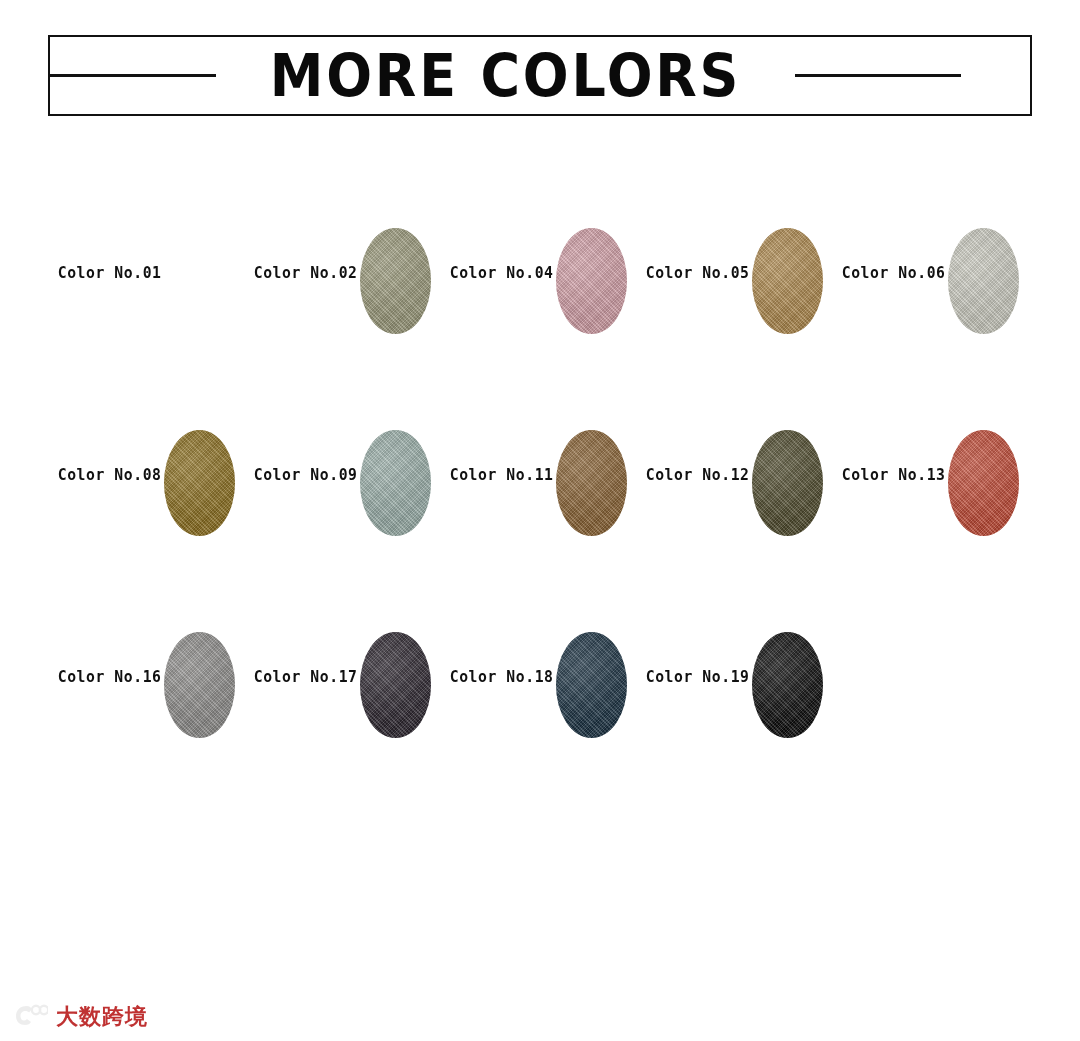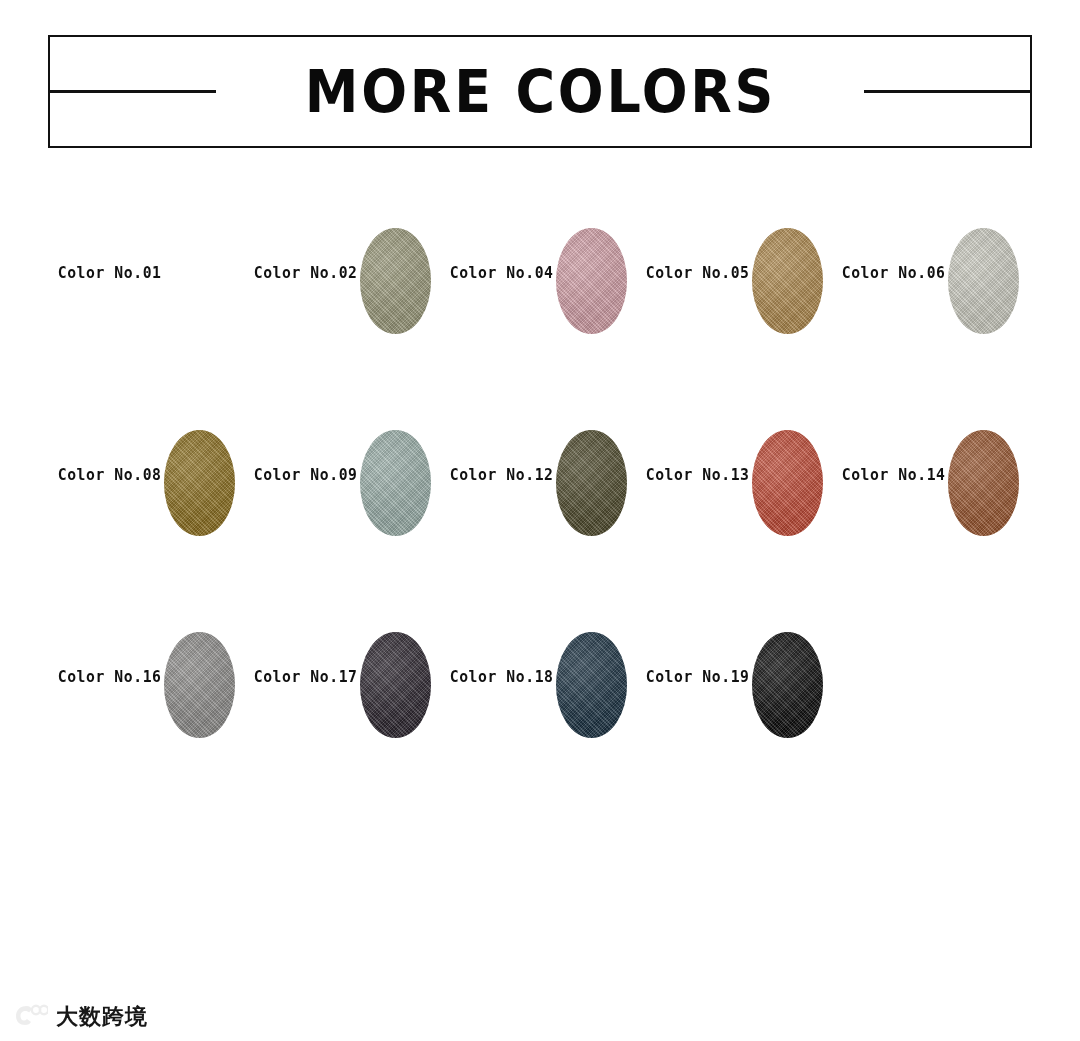--- a/index.html
+++ b/index.html
@@ -14,26 +14,26 @@
     font-family: "Liberation Sans", sans-serif;
     overflow: hidden;
   }
 
   
   .header-box {
     position: absolute;
     left: 48px;
     top: 35px;
     width: 984px;
-    height: 113px;
+    height: 81px;
     border: 2px solid #111111;
     box-sizing: border-box;
     display: flex;
     align-items: center;
-    justify-content: space-between;
+    justify-content: flex-start;
     gap: 36px;
   }
   .rule {
     width: 166px;
     height: 3px;
     background: #111111;
     flex: none;
   }
   .header-title {
     font-family: "DejaVu Sans", sans-serif;
@@ -119,21 +119,21 @@
     display: flex;
     align-items: center;
     gap: 8px;
     opacity: 0.9;
   }
   .wm-logo { flex: none; display: block; }
   .wm-text {
     font-family: "DejaVu Sans", sans-serif;
     font-size: 22px;
     font-weight: 700;
-    color: #000000;
+    color: #b91c1c;
     letter-spacing: 1px;
     line-height: 1;
   }
 </style>
 </head>
 <body>
 
 <div class="header-box">
   <div class="rule"></div>
   <div class="header-title">MORE COLORS</div>
@@ -163,30 +163,30 @@
     </div>
     <div class="cell">
       <div class="swatch-label">Color No.08</div>
       <div class="swatch" style="background: rgb(141, 112, 32);"></div>
     </div>
     <div class="cell">
       <div class="swatch-label">Color No.09</div>
       <div class="swatch" style="background: rgb(155, 176, 170);"></div>
     </div>
     <div class="cell">
+      <div class="swatch-label">Color No.11</div>
+      <div class="swatch" style="background: rgb(138, 99, 52);"></div>
+    </div>
+    <div class="cell">
       <div class="swatch-label">Color No.12</div>
       <div class="swatch" style="background: rgb(79, 75, 45);"></div>
     </div>
     <div class="cell">
       <div class="swatch-label">Color No.13</div>
       <div class="swatch" style="background: rgb(194, 74, 53);"></div>
-    </div>
-    <div class="cell">
-      <div class="swatch-label">Color No.14</div>
-      <div class="swatch" style="background: rgb(154, 87, 48);"></div>
     </div>
     <div class="cell">
       <div class="swatch-label">Color No.16</div>
       <div class="swatch" style="background: rgb(142, 141, 139);"></div>
     </div>
     <div class="cell">
       <div class="swatch-label">Color No.17</div>
       <div class="swatch" style="background: rgb(44, 38, 47);"></div>
     </div>
     <div class="cell">

